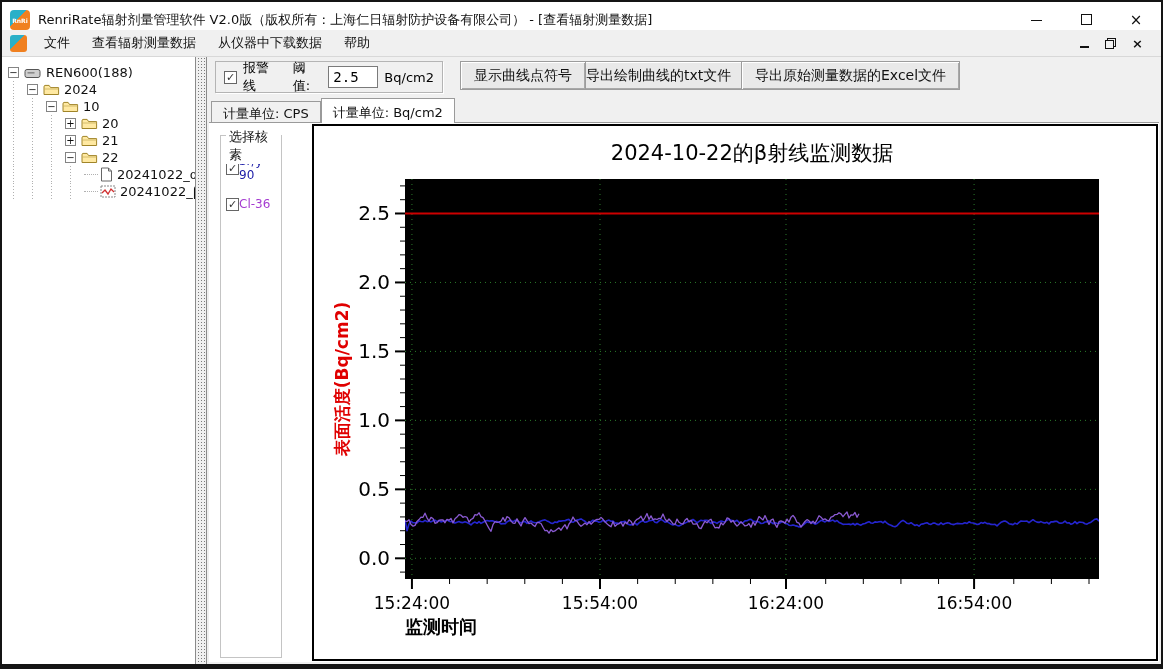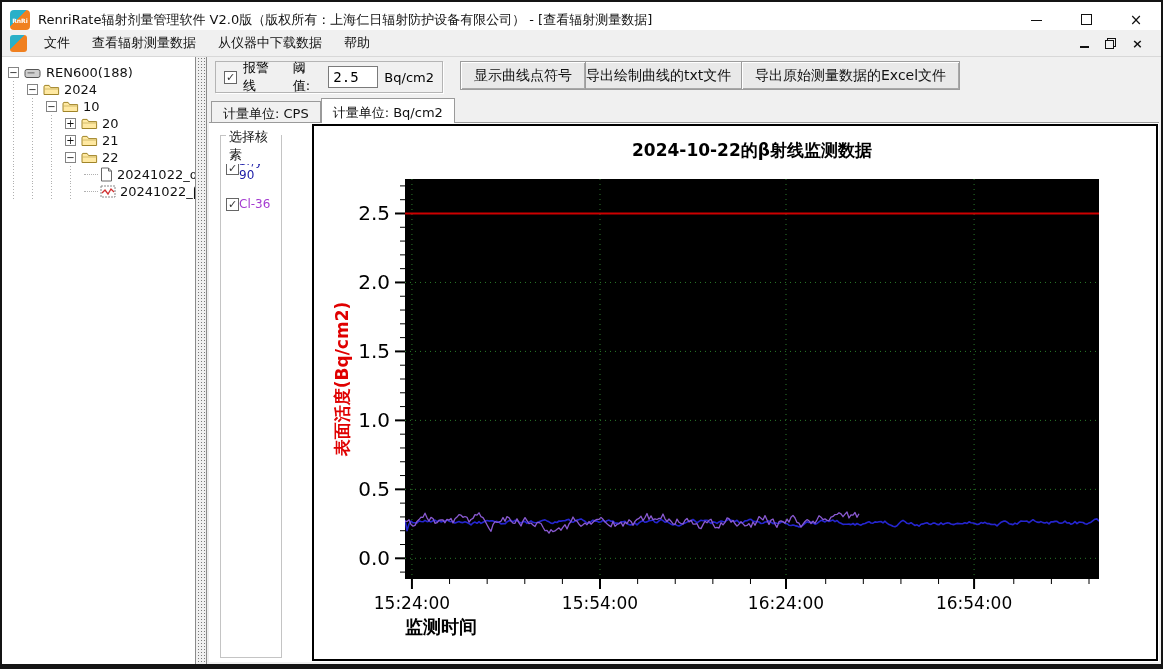--- a/index.html
+++ b/index.html
@@ -80,21 +80,21 @@
 
   .nuclide-group { position:absolute; left:11px; top:12px; width:62px; bottom:4px; border:1px solid #c4c4c4; }
   .nuclide-title { position:absolute; top:-8px; left:5px; background:#fff; padding:0 3px; font-size:13px; color:#111; }
   .nuclide-row { display:flex; align-items:center; margin:15px 0 0 5px; }
   .nuclide-row:first-of-type { margin-top:18px; }
   .nuclide-label { font-size:12px; }
 
   
   .chart-panel { position:absolute; left:103px; top:1px; right:1px; bottom:1px; background:#fff; border:2px solid #000; }
   .chart-title { position:absolute; left:91px; width:694px; top:13px; text-align:center;
-                 font-size:17px; font-weight:bold; color:#000; }
+                 font-size:21px; font-weight:normal; color:#000; }
   .ylabel-box { position:absolute; left:16px; top:53px; width:24px; height:400px; }
   .ylabel-box > span { position:absolute; left:50%; top:50%; transform:translate(-50%,-50%) rotate(-90deg);
                        white-space:nowrap; color:#e00000; font-weight:bold; font-size:17px; }
   .xlabel { position:absolute; left:91px; width:694px; top:489px; text-align:left;
             font-weight:bold; font-size:18px; color:#000; }
   #plot-svg { position:absolute; left:0; top:0; }
 </style>
 </head>
 <body>
 

